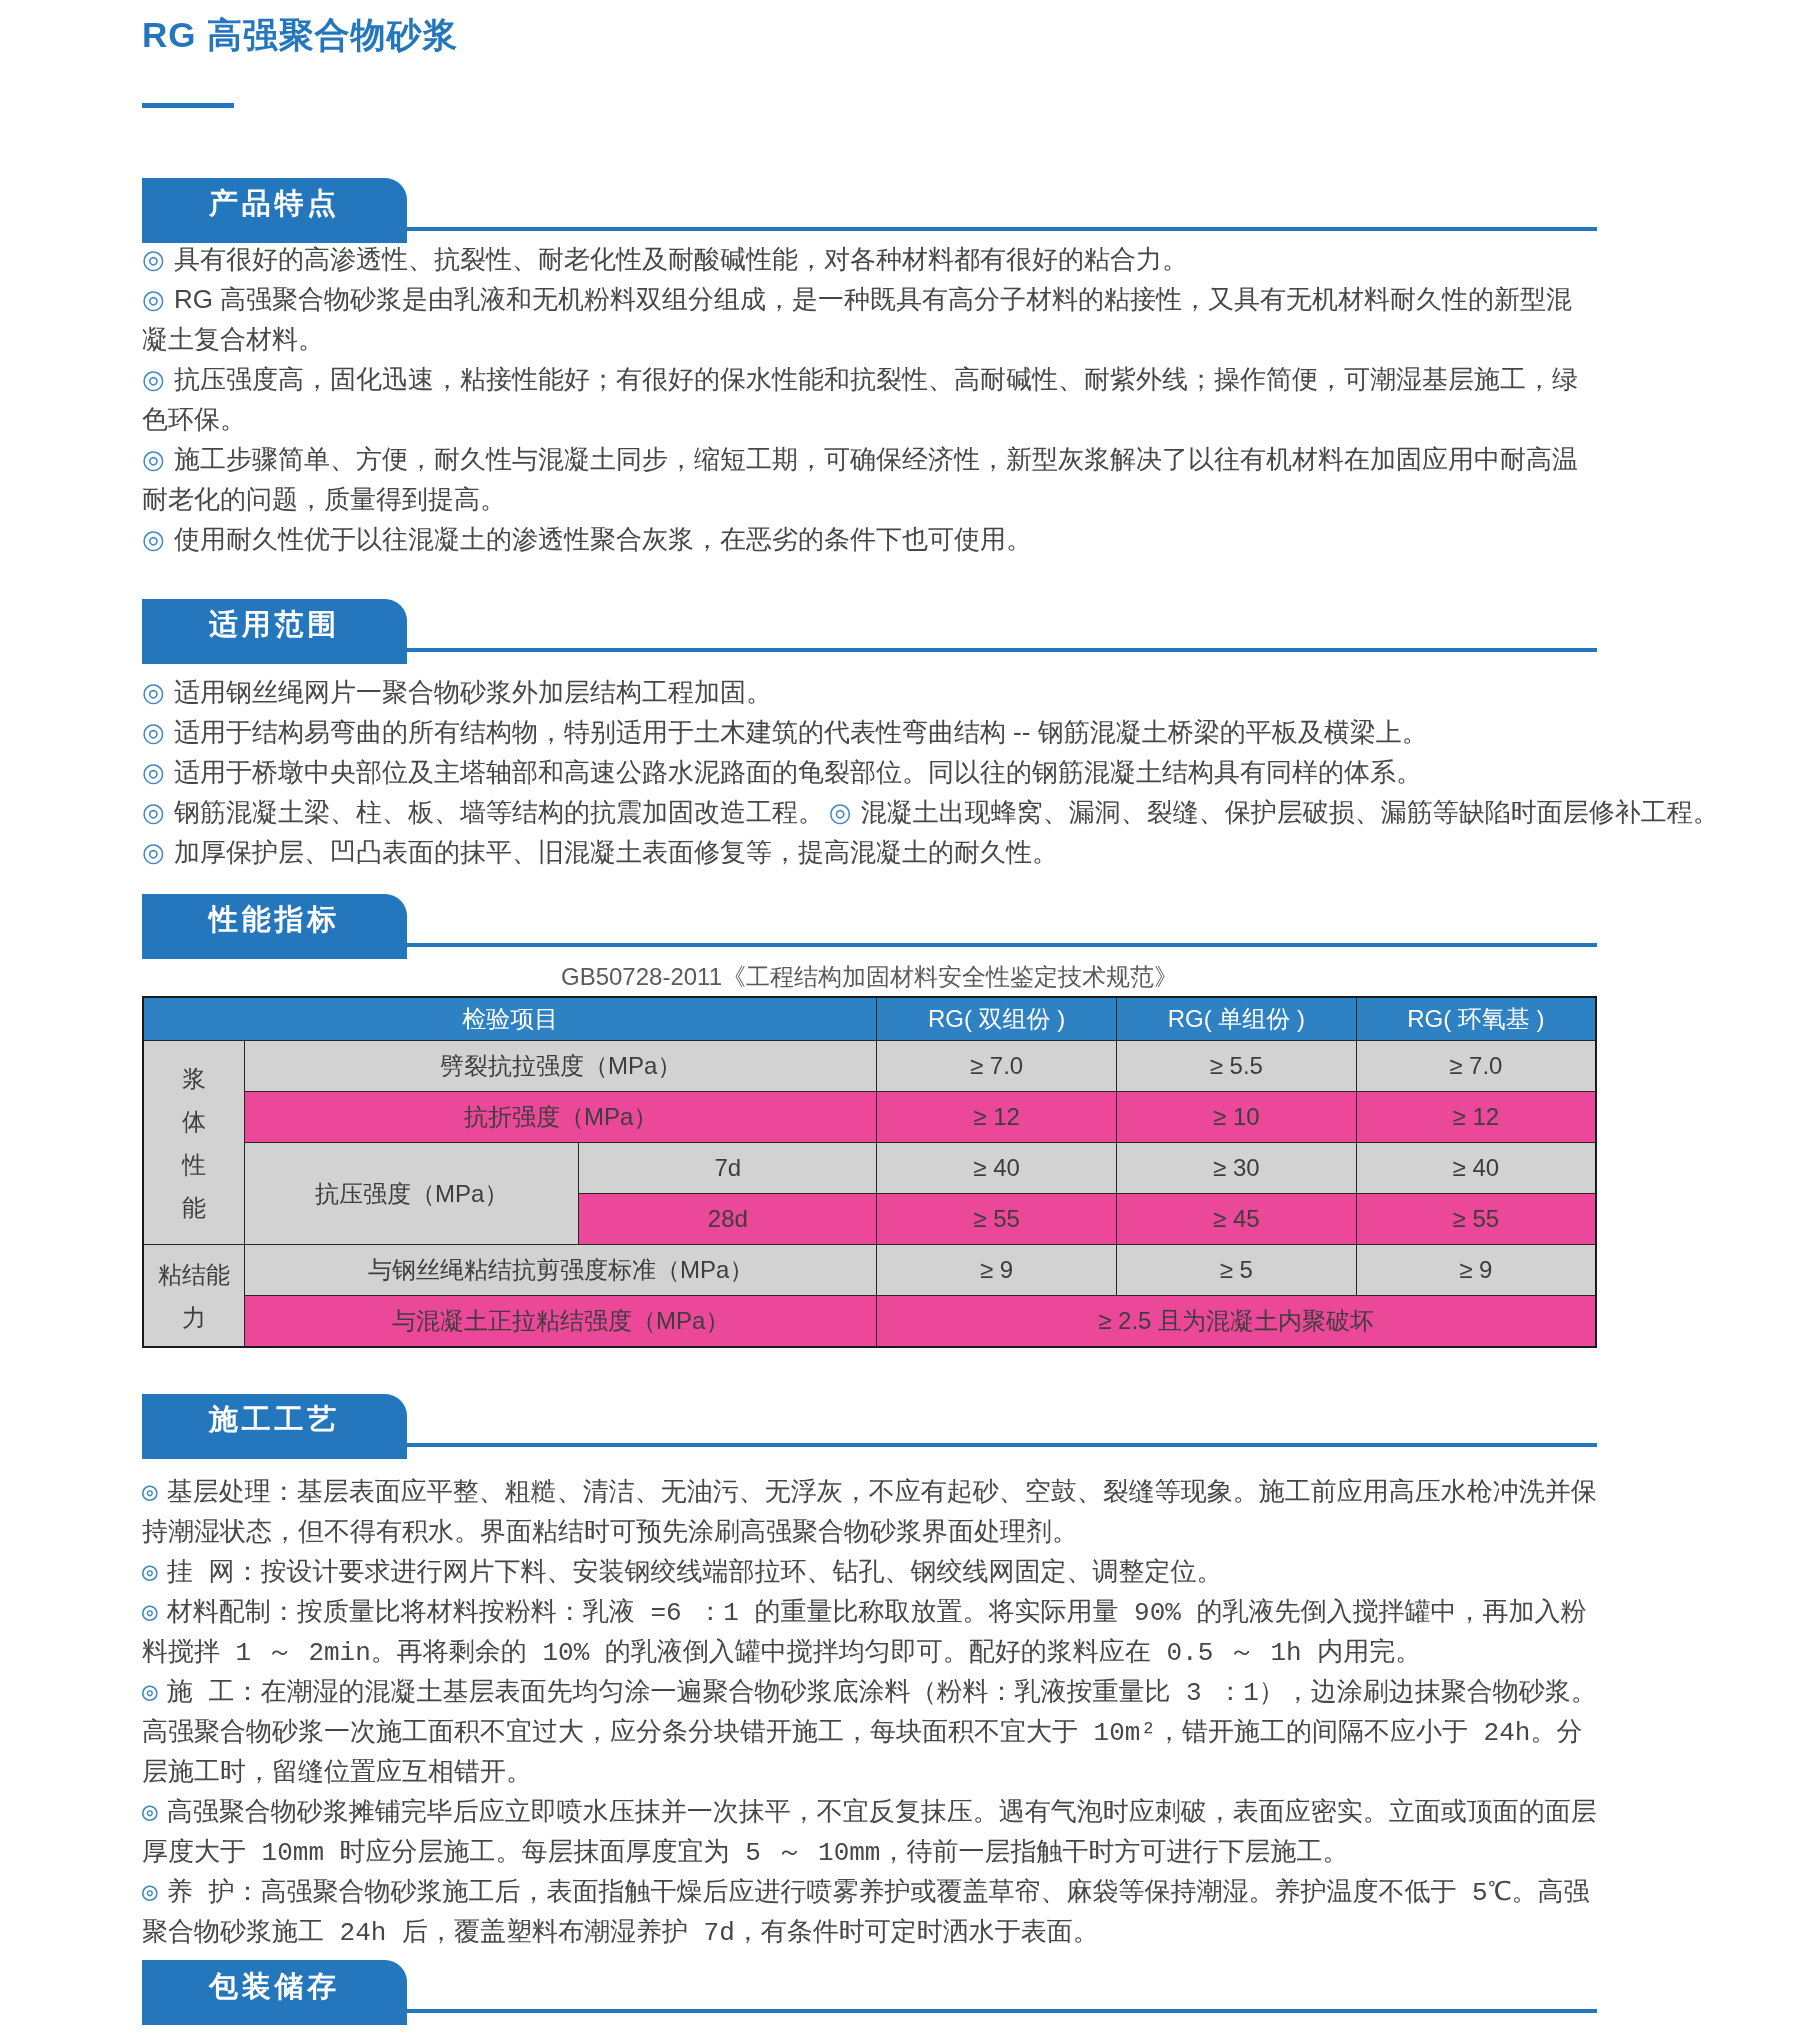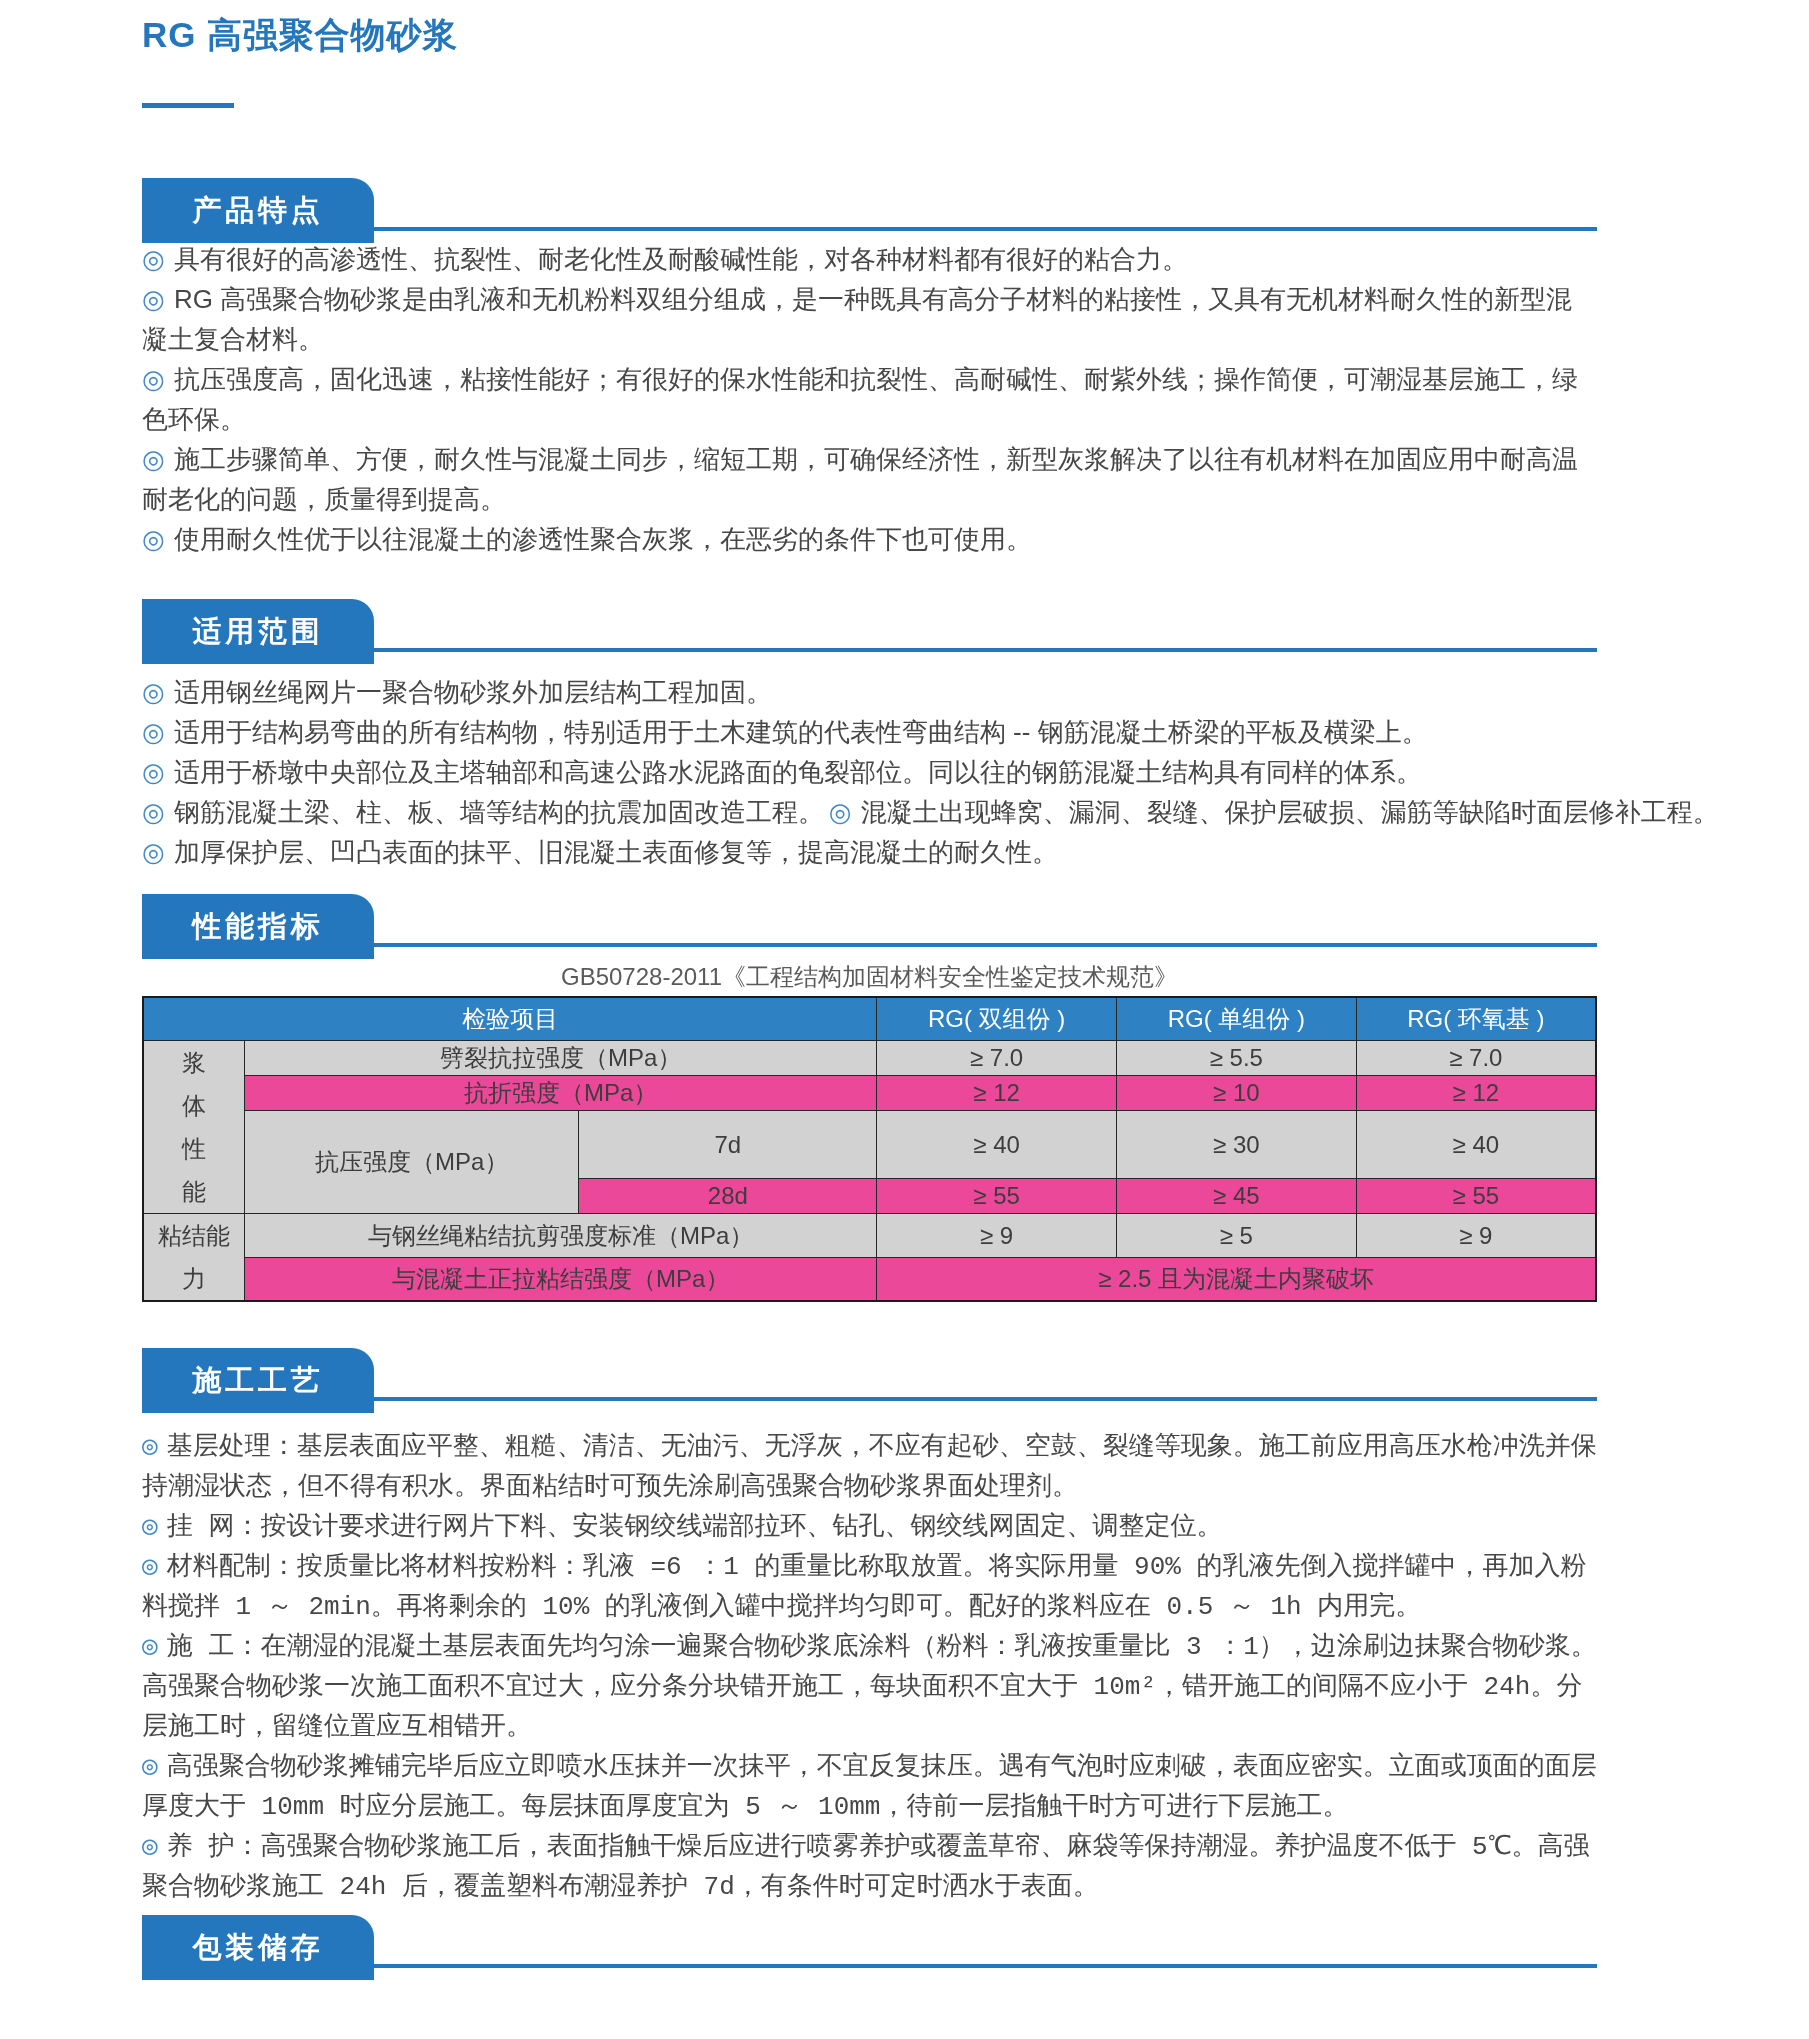--- a/index.html
+++ b/index.html
@@ -16,24 +16,24 @@
     width:1809px;height:2040px;overflow:hidden;background:#ffffff;
     font-family:"Liberation Sans","DejaVu Sans",sans-serif;color:var(--ink);
   }
   .content{padding:13px 106px 0 142px;width:1703px;}
   h1.doc-title{margin:0;font-size:35px;line-height:44px;font-weight:bold;color:var(--accent);letter-spacing:0.9px;}
   .title-rule{width:92px;height:4.6px;background:var(--accent);margin-top:46px;}
 
   section{display:block;}
   .sec-head{position:relative;height:53px;border-bottom:4.6px solid var(--accent);}
   .sec-tab{
-    position:absolute;left:0;top:0;width:232px;height:65px;z-index:1;
+    position:absolute;left:0;top:0;width:265px;height:65px;z-index:1;
     background:var(--accent);border-radius:0 22px 0 0;
     color:#ffffff;font-size:29px;font-weight:bold;letter-spacing:3.7px;
-    display:flex;align-items:flex-end;justify-content:center;padding-bottom:12px;
+    display:flex;align-items:center;justify-content:center;padding-bottom:12px;
   }
   ul.bullets{list-style:none;margin:0;padding:0;font-size:26px;line-height:40px;color:var(--ink);}
   ul.bullets li{margin:0;padding:0;}
   .b{color:#4288c6;margin-right:9.2px;}
 
   .sec-features{margin-top:70px;}
   .sec-features ul{margin-top:8px;}
   .sec-scope{margin-top:40px;}
   .sec-scope ul{margin-top:20px;}
   .sec-perf{margin-top:22px;}
@@ -44,21 +44,21 @@
   li.pair{position:relative;}
   .pair-right{position:absolute;left:47.2%;top:0;white-space:nowrap;}
 
   .tbl-caption{margin-top:14.7px;text-align:center;font-size:24px;color:#5a5a5a;line-height:31px;}
   table.perf{
     border-collapse:collapse;width:100%;table-layout:fixed;margin-top:3.7px;
     border:2.8px solid #1b1b1b;
   }
   table.perf th,table.perf td{
     border:1.8px solid var(--border-dark);text-align:center;vertical-align:middle;
-    font-size:24px;color:var(--table-ink);padding:0;height:35px;font-weight:normal;
+    font-size:24px;color:var(--table-ink);padding:0;height:51px;font-weight:normal;
   }
   table.perf thead th{background:var(--accent-head);color:#ffffff;height:44px;}
   tr.gray td{background:var(--row-gray);}
   tr.white td{background:#ec4899;}
   td.vlabel{white-space:pre-line;line-height:43px;}
 </style>
 </head>
 <body>
 
 <div class="content">

